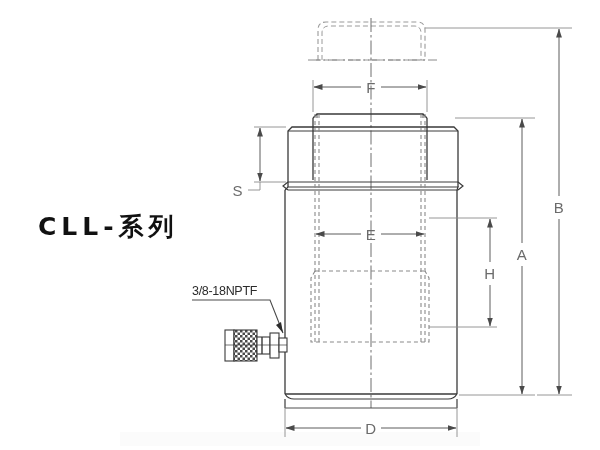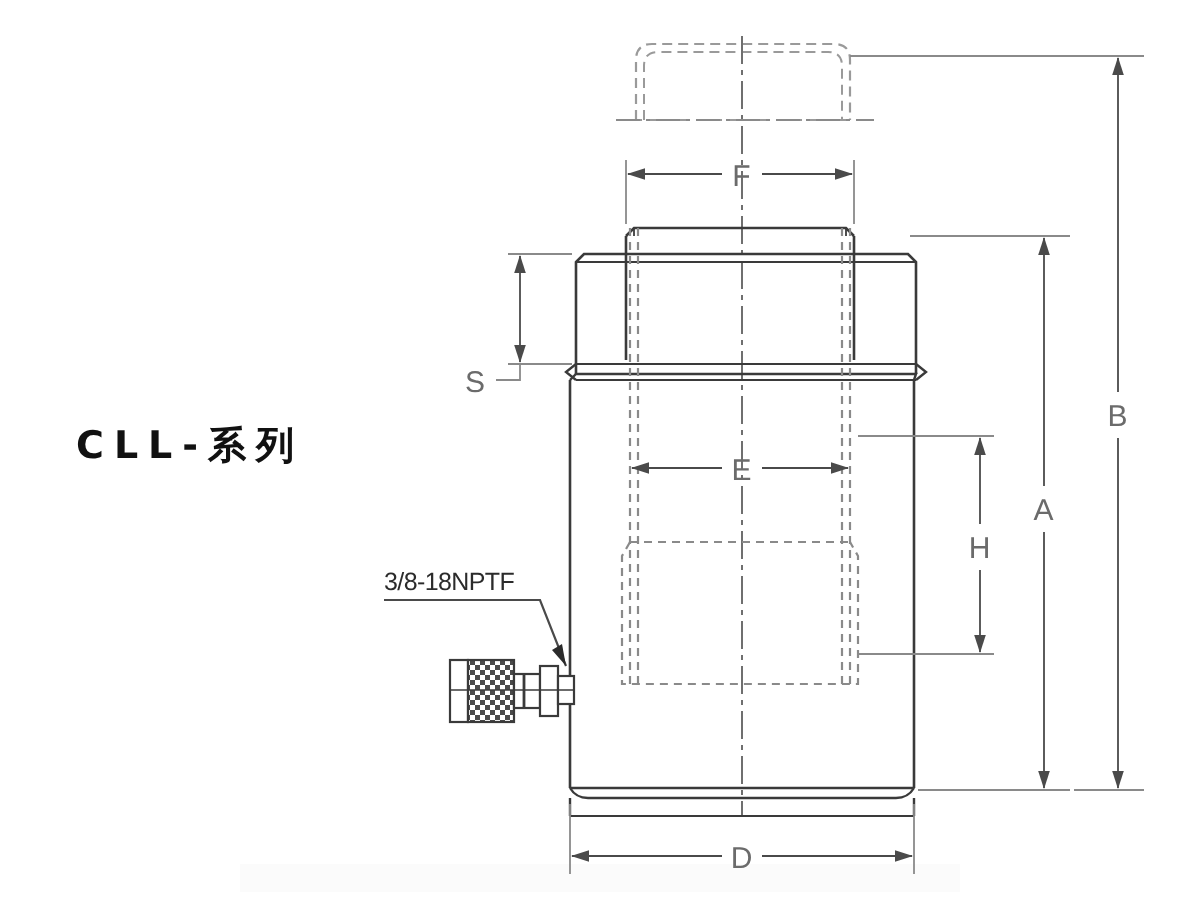--- a/index.html
+++ b/index.html
@@ -34,21 +34,21 @@
     font-family: "Liberation Sans", sans-serif;
     font-size: 12.5px;
     fill: #2b2b2b;
     letter-spacing: -0.3px;
   }
   .title-text {
     position: absolute;
     left: 38px;
     top: 210px;
     font-family: "DejaVu Sans", sans-serif;
-    font-size: 19px;
+    font-size: 25px;
     font-weight: bold;
     color: #111111;
     letter-spacing: 5px;
     white-space: nowrap;
   }
   .watermark {
     position: absolute;
     left: 120px;
     top: 432px;
     width: 360px;

